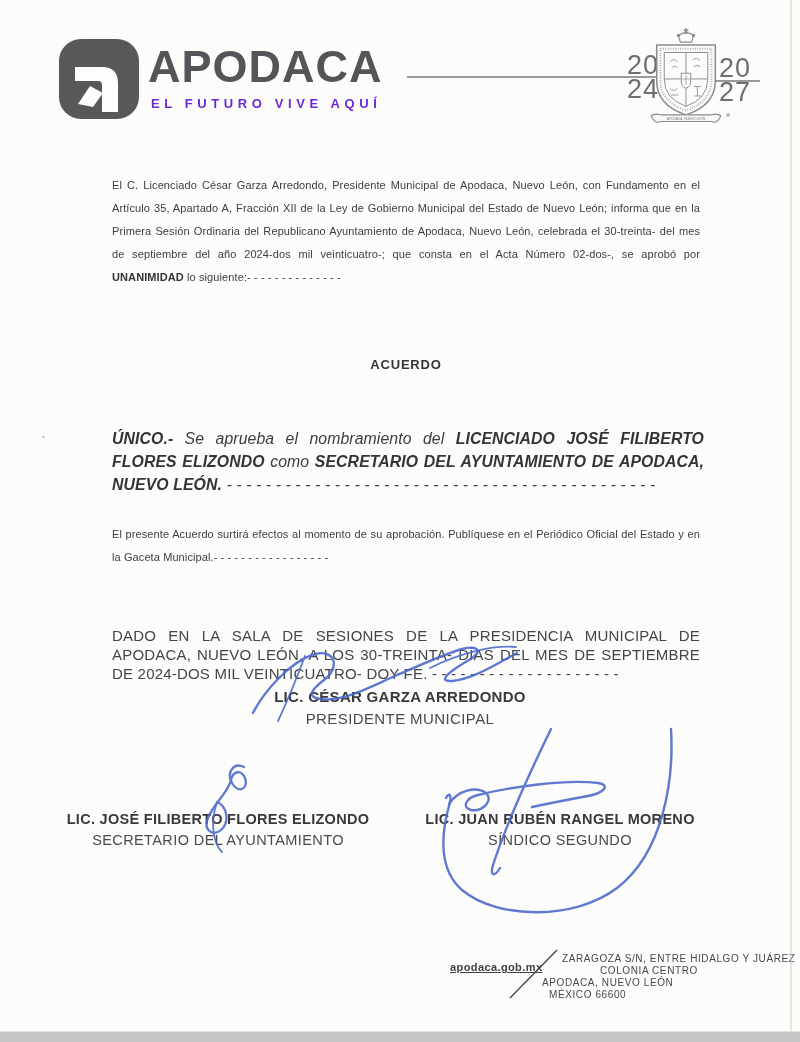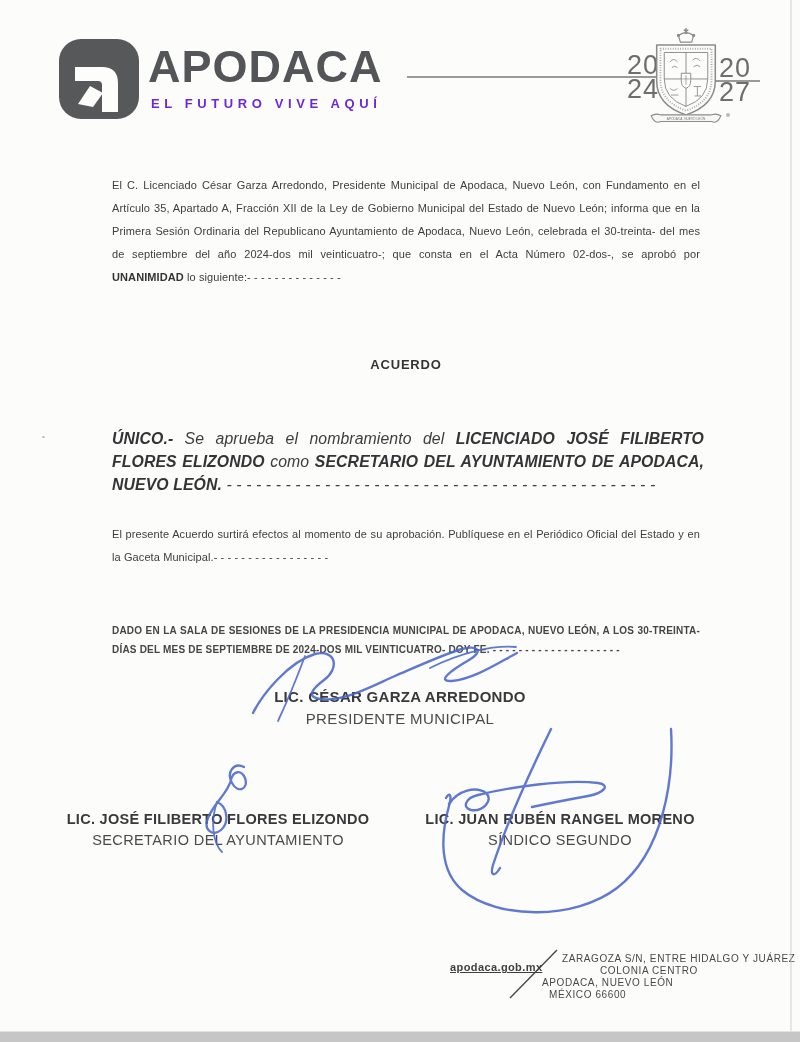--- a/index.html
+++ b/index.html
@@ -22,21 +22,21 @@
   .period-left{left:620px;top:53px;}
   .period-right{left:712px;top:56px;}
   .crest{position:absolute;left:642px;top:26px;width:88px;height:104px;}
   
   .para{position:absolute;left:112px;width:588px;text-align:justify;
         font-size:11px;line-height:23px;letter-spacing:.1px;color:#3d3d40;}
   .para b{color:#343437;}
   .h-acuerdo{position:absolute;left:112px;top:357px;width:588px;text-align:center;
              font-size:13px;font-weight:700;letter-spacing:.8px;color:#343437;}
   .p-unico{font-size:15.8px;width:592px;font-style:italic;}
-  .p-dado{font-size:10px;line-height:19px;color:#454548;letter-spacing:.2px;font-weight:bold;}
+  .p-dado{font-size:15px;line-height:19px;color:#454548;letter-spacing:.2px;}
   
   .sig-block{position:absolute;text-align:center;}
   .sig-name{font-size:14.5px;font-weight:700;color:#39393c;letter-spacing:.3px;}
   .sig-title{font-size:14.5px;color:#4a4a4d;letter-spacing:.4px;margin-top:5px;}
   .sig-president{left:112px;top:688px;width:576px;}
   .sig-president .sig-name{font-size:15px;}
   .sig-president .sig-title{font-size:15px;}
   .sig-secretary{left:63px;top:811px;width:310px;}
   .sig-sindico{left:410px;top:811px;width:300px;}
   .ink-overlay{position:absolute;left:0;top:0;width:800px;height:1042px;pointer-events:none;}

